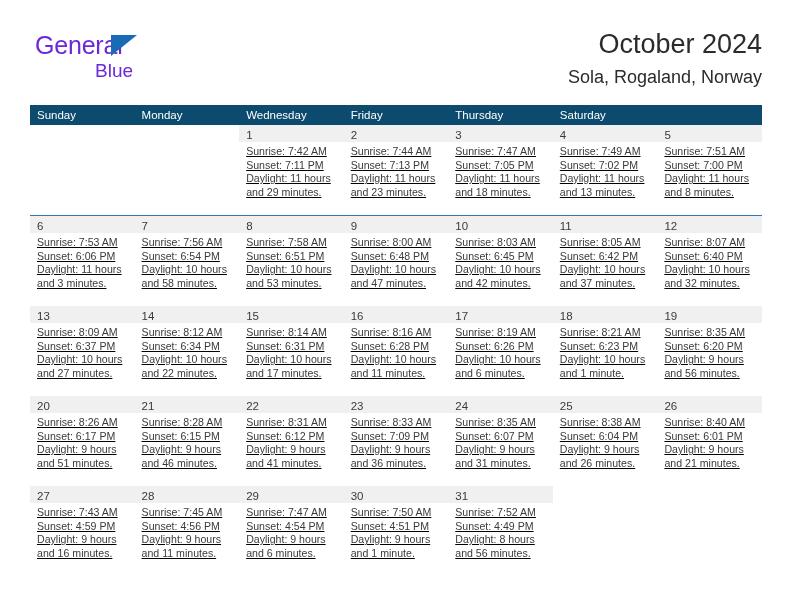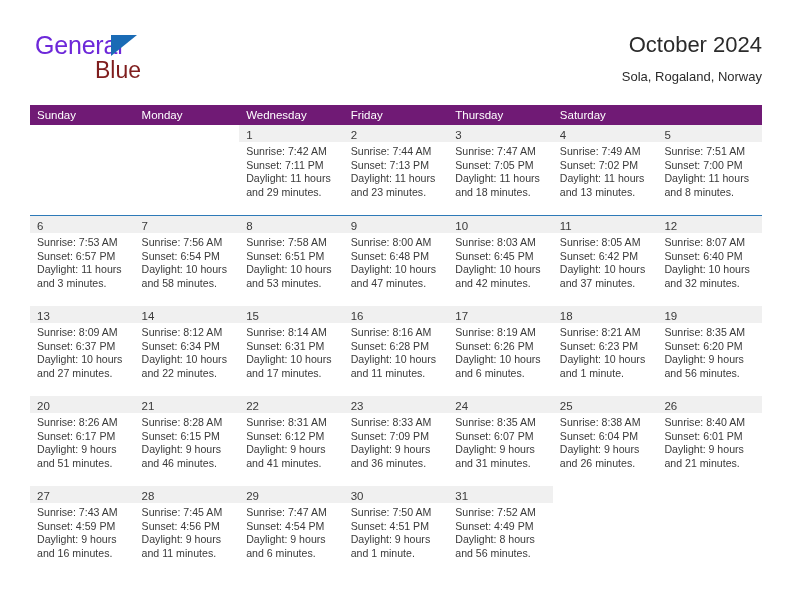--- a/index.html
+++ b/index.html
@@ -40,58 +40,58 @@
   .brand-tri {
     position: absolute;
     left: 76px; top: 3px;
     width: 0; height: 0;
     border-left: 26px solid #1a6bb5;
     border-bottom: 21px solid transparent;
   }
   .brand-line2 {
     position: absolute;
     left: 60px; top: 25px;
-    font-size: 23px;
-    color: #7f1d1d;
+    font-size: 19px;
+    color: #6d28d9;
     line-height: 27px;
     white-space: nowrap;
   }
 
   .title-wrap {
     position: absolute;
     right: 0; top: 0;
     text-align: right;
   }
   .cal-title {
-    font-size: 22px;
+    font-size: 27px;
     color: #2b2b2b;
     line-height: 33px;
     white-space: nowrap;
     font-weight: normal;
     margin: 0;
   }
   .cal-subtitle {
-    font-size: 13px;
+    font-size: 18px;
     color: #2b2b2b;
     line-height: 20px;
     margin-top: 6px;
     white-space: nowrap;
   }
 
   
   .calendar {
     position: absolute;
     left: 30px; top: 105px;
     width: 732px;
   }
   .dow-row {
     display: flex;
     width: 732px;
     height: 20px;
-    background: #701a75;
+    background: #0c4a6e;
   }
   .dow {
     width: 104.571px;
     height: 20px;
     color: #ffffff;
     font-size: 11.5px;
     line-height: 20px;
     padding-left: 7px;
     white-space: nowrap;
     overflow: hidden;
@@ -118,20 +118,21 @@
     background: #f0f0f0;
     padding-left: 7px;
   }
   .day-num {
     font-size: 11.5px;
     color: #3a3a3a;
     line-height: 17px;
   }
   .day-body {
     padding: 3px 5px 0 7px;
+    text-decoration: underline;
   }
   .day-line {
     font-size: 10.6px;
     color: #3a3a3a;
     line-height: 13.6px;
     white-space: nowrap;
   }
   .day.blank { background: #ffffff; }
   .day.blank .day-num-band { background: #ffffff; }
 </style>
@@ -218,21 +219,21 @@
               <div class="day-line">Daylight: 11 hours</div>
               <div class="day-line">and 8 minutes.</div>
             </div>
           </div>
         </div>
         <div class="week">
           <div class="day">
             <div class="day-num-band"><span class="day-num">6</span></div>
             <div class="day-body">
               <div class="day-line">Sunrise: 7:53 AM</div>
-              <div class="day-line">Sunset: 6:57 PM</div>
+              <div class="day-line">Sunset: 6:06 PM</div>
               <div class="day-line">Daylight: 11 hours</div>
               <div class="day-line">and 3 minutes.</div>
             </div>
           </div>
           <div class="day">
             <div class="day-num-band"><span class="day-num">7</span></div>
             <div class="day-body">
               <div class="day-line">Sunrise: 7:56 AM</div>
               <div class="day-line">Sunset: 6:54 PM</div>
               <div class="day-line">Daylight: 10 hours</div>

